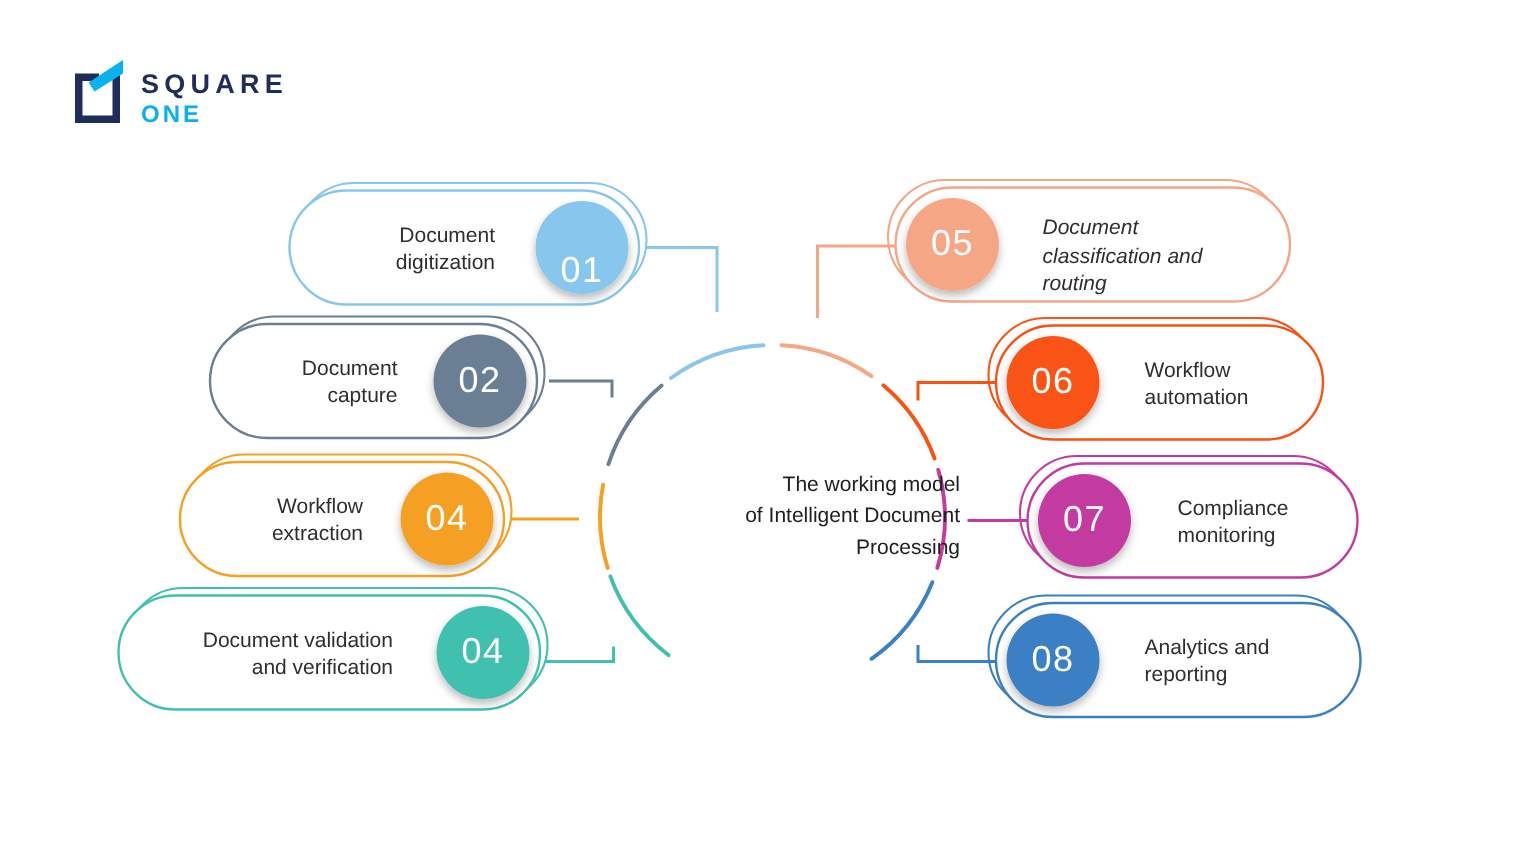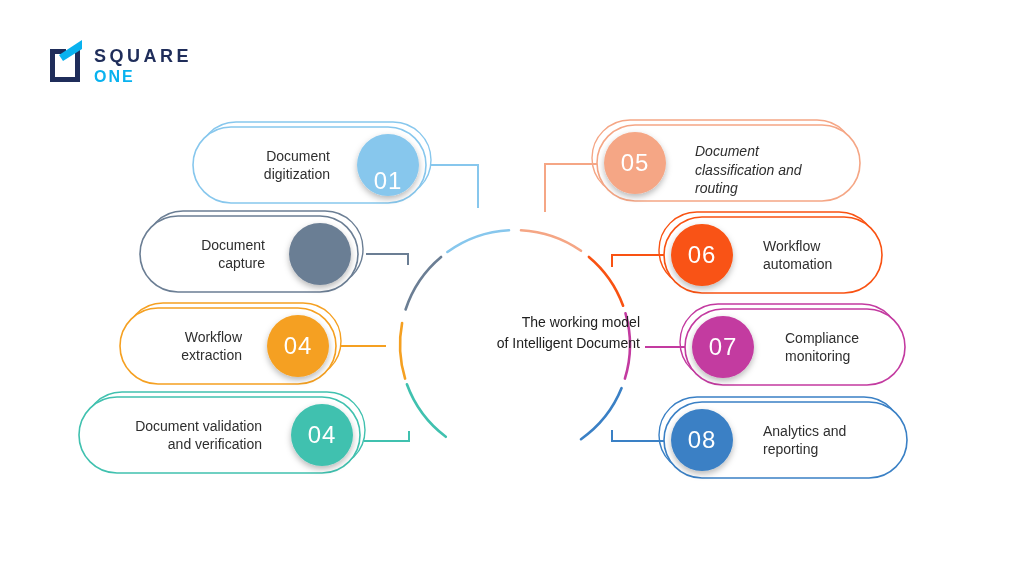--- a/index.html
+++ b/index.html
@@ -141,25 +141,27 @@
       <span>Compliance monitoring</span>
     </div>
   <div class="label right l6">
       <span>Workflow automation</span>
     </div>
   <div class="label right l8">
       <span>Analytics and reporting</span>
     </div>
 
   <div class="num n1">01</div>
+  <div class="num n2">02</div>
   <div class="num n3">04</div>
   <div class="num n4">04</div>
   <div class="num n5">05</div>
   <div class="num n6">06</div>
   <div class="num n7">07</div>
   <div class="num n8">08</div>
 
   <div id="center-title">
     <span>The working model</span>
     <span>of Intelligent Document</span>
+    <span>Processing</span>
   </div>
 
 </div>
 
 </body></html>

